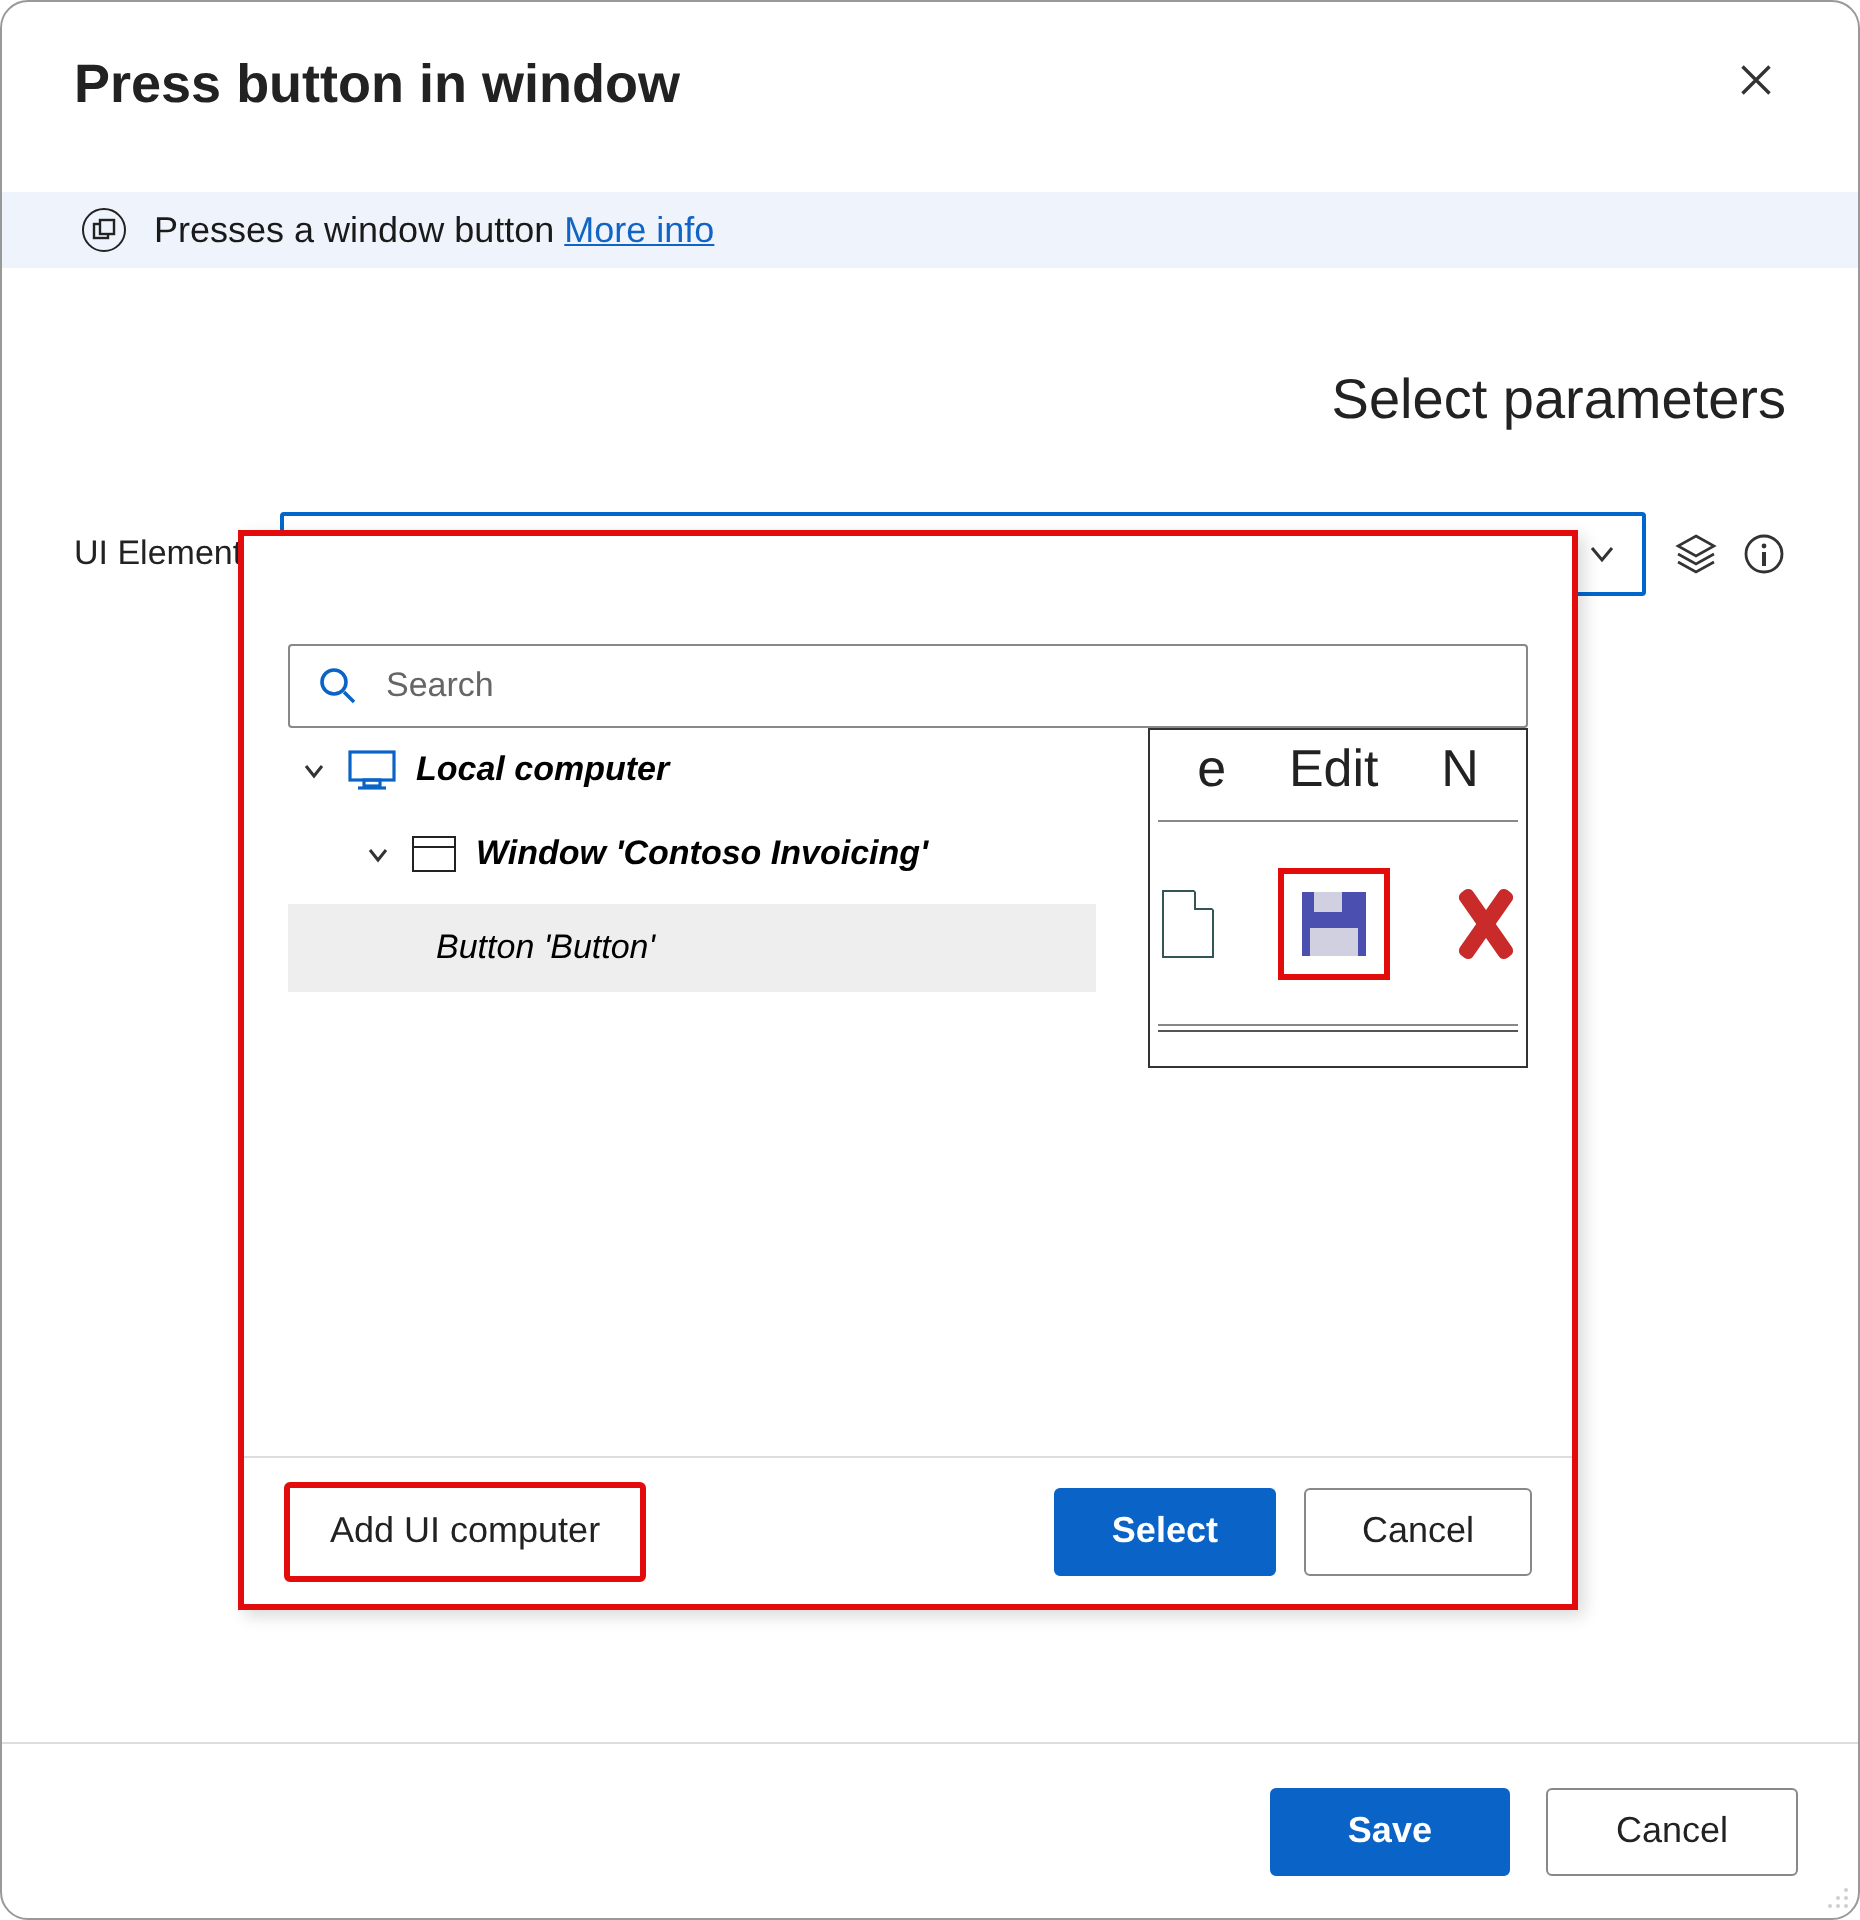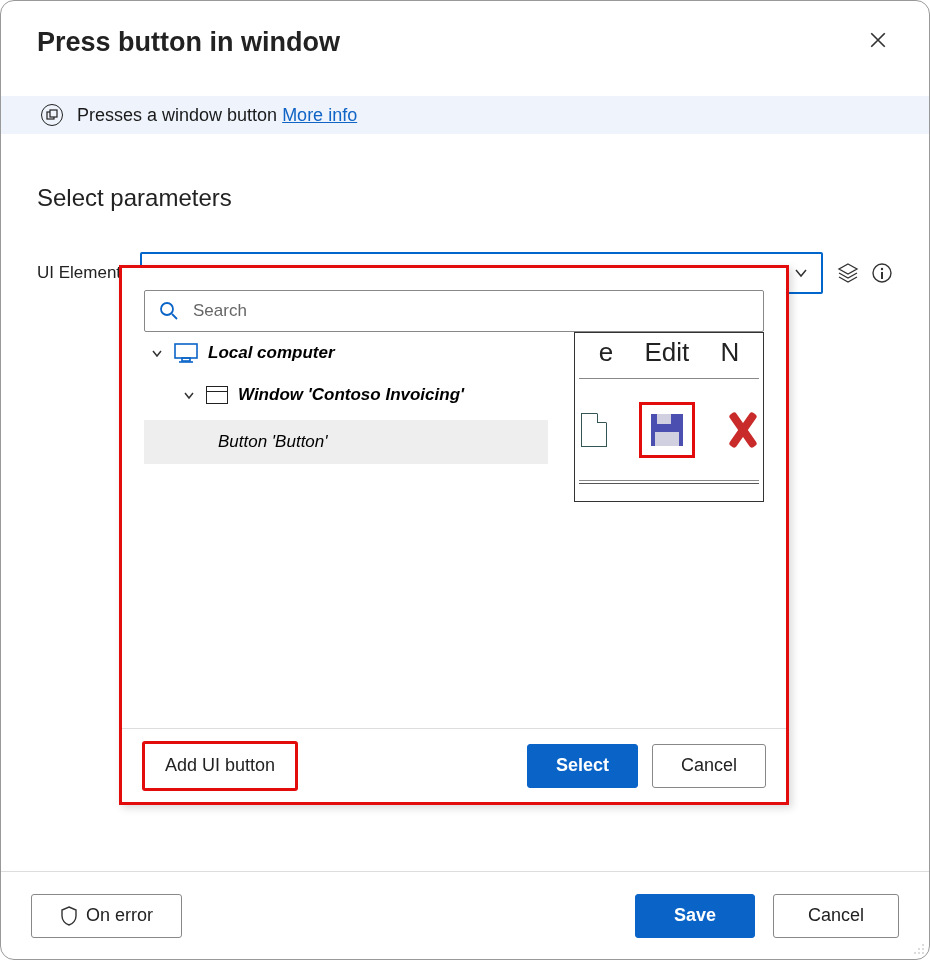--- a/index.html
+++ b/index.html
@@ -20,41 +20,41 @@
     padding: 8px 40px; gap: 14px;
   }
   .info-bar-icon {
     width: 22px; height: 22px; border: 1.5px solid #222; border-radius: 50%;
     display: flex; align-items: center; justify-content: center; font-size: 12px;
     position: relative;
   }
   .info-bar-text { font-size: 18px; color: #1a1a1a; }
   .info-bar-link { color: #1064c5; text-decoration: underline; }
   .body-area { padding: 34px 36px 0 36px; position: relative; flex: 1; }
-  .section-title { font-size: 24px; font-weight: 400; color: #222; margin-bottom: 40px; }
+  .section-title { font-size: 28px; font-weight: 400; color: #222; margin-bottom: 40px; text-align: right; }
   .param-row { display: flex; align-items: center; gap: 14px; }
   .param-label { font-size: 17px; color: #222; flex: 0 0 auto; }
   .ui-elem-dd {
     flex: 1; height: 42px; border: 2px solid #0066cc; border-radius: 2px;
     display: flex; align-items: center; justify-content: space-between;
     padding: 0 12px; cursor: pointer; background: #fff;
   }
   .ui-elem-dd-text { font-size: 17px; color: #222; font-weight: 600; }
   .chev { width: 16px; height: 16px; }
   .side-icons { display: flex; align-items: center; gap: 12px; }
   .side-icon { width: 22px; height: 22px; }
 
   .popup {
     position: absolute; left: 118px; top: 115px;
     width: 670px; height: 540px;
     border: 3px solid #e30c0c;
     background: #fff; display: flex; flex-direction: column;
     box-shadow: 3px 3px 8px rgba(0,0,0,0.15);
   }
-  .popup-body { flex: 1; padding: 22px 22px 0 22px; display: flex; flex-direction: column; }
+  .popup-body { flex: 1; padding: 22px 22px 0 22px; display: flex; flex-direction: column; margin-top: 32px; }
   .search-box {
     height: 42px; border: 1px solid #888; border-radius: 2px;
     display: flex; align-items: center; padding: 0 14px; gap: 12px;
   }
   .search-icon { width: 20px; height: 20px; }
   .search-input {
     border: none; outline: none; flex: 1; font-size: 17px; color: #333;
   }
   .search-input::placeholder { color: #666; }
 
@@ -253,40 +253,34 @@
                 <div class="red-x"></div>
               </div>
               <div class="preview-bot"></div>
             </div>
           </div>
         </div>
       </div>
 
       <div class="popup-footer">
         <button class="btn red-outline">
-          <span>Add UI button</span>
+          <span>Add UI computer</span>
         </button>
         <div class="spacer"></div>
         <button class="btn primary">
           <span>Select</span>
         </button>
         <button class="btn">
           <span>Cancel</span>
         </button>
       </div>
     </div>
   </div>
 
   <div class="window-footer">
-    <button class="btn">
-      <svg class="shield-icon" viewBox="0 0 18 20">
-          <path d="M9 1 L16 4 V10 C16 14 13 18 9 19 C5 18 2 14 2 10 V4 Z" fill="none" stroke="#333" stroke-width="1.4"></path>
-        </svg>
-      <span>On error</span>
-    </button>
     <div class="spacer"></div>
     <button class="btn primary" style="padding:0 38px">
       <span>Save</span>
     </button>
     <button class="btn" style="padding:0 34px">
       <span>Cancel</span>
     </button>
   </div>
 
   <svg class="resize-grip" viewBox="0 0 14 14">

